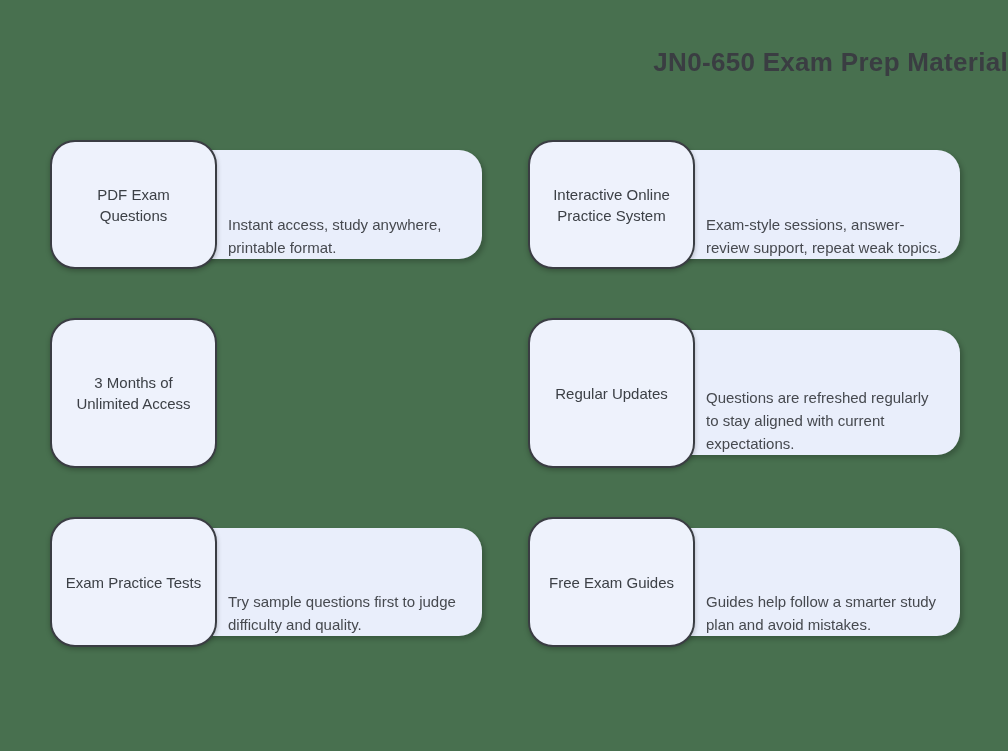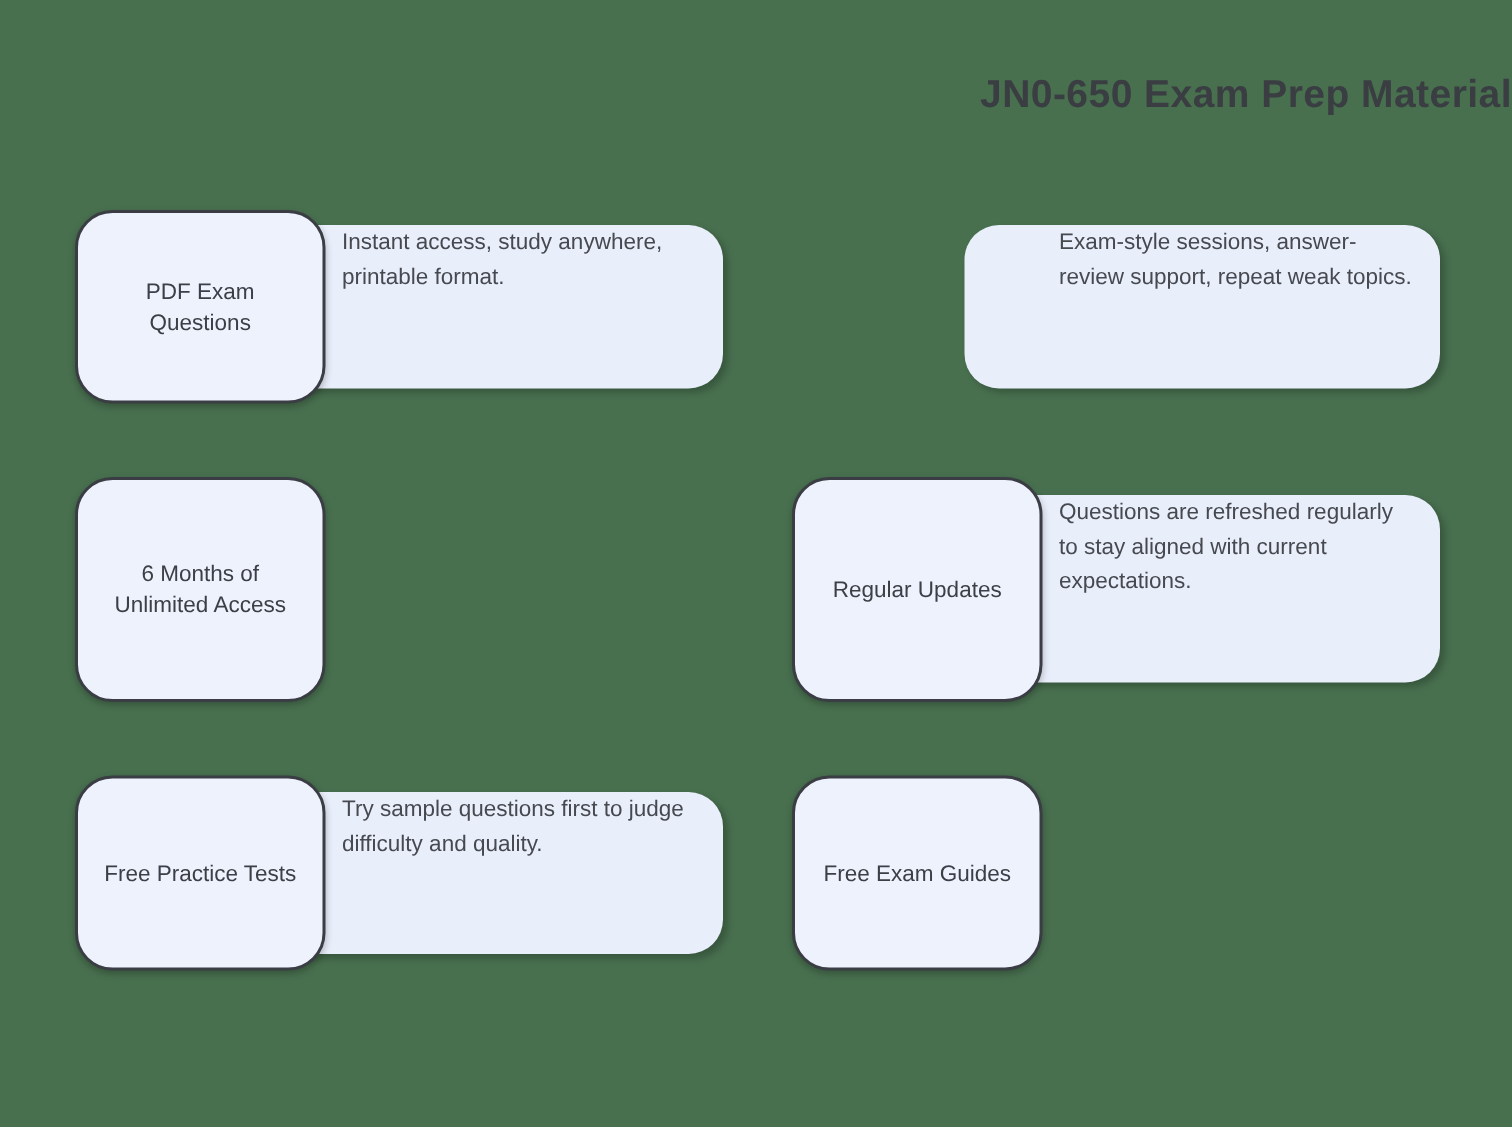--- a/index.html
+++ b/index.html
@@ -41,21 +41,21 @@
     display:flex;align-items:center;justify-content:center;
     text-align:center;
     padding:0 8px;
     z-index:2;
     box-shadow:0 2px 5px rgba(0,0,0,0.25);
   }
   .desc-box{
     position:absolute;left:115px;right:0;
     background:var(--desc-bg);
     border-radius:23px;
-    display:flex;align-items:flex-start;
+    display:flex;align-items:flex-end;
     padding:0 10px 0 63px;
     z-index:1;
     box-shadow:3px 3px 5px rgba(0,0,0,0.22);
   }
   .r1 .desc-box{top:10px;bottom:10px;}
   .r2 .desc-box{top:12px;bottom:13px;}
   .r3 .desc-box{top:11px;bottom:11px;}
   .label-text{
     font-size:15px;font-weight:400;line-height:21px;
     color:var(--label-text);
@@ -83,25 +83,29 @@
       <span class="label-text">PDF Exam
 Questions</span>
     </div>
   </div>
 
   <div class="card r1">
     <div class="desc-box">
       <span class="desc-text">Exam-style sessions, answer-
 review support, repeat weak topics.</span>
     </div>
+    <div class="label-box">
+      <span class="label-text">Interactive Online
+Practice System</span>
+    </div>
   </div>
 
   <div class="card r2">
     <div class="label-box">
-      <span class="label-text">6 Months of
+      <span class="label-text">3 Months of
 Unlimited Access</span>
     </div>
   </div>
 
   <div class="card r2">
     <div class="desc-box">
       <span class="desc-text">Questions are refreshed regularly
 to stay aligned with current
 expectations.</span>
     </div>
@@ -109,23 +113,27 @@
       <span class="label-text">Regular Updates</span>
     </div>
   </div>
 
   <div class="card r3">
     <div class="desc-box">
       <span class="desc-text">Try sample questions first to judge
 difficulty and quality.</span>
     </div>
     <div class="label-box">
-      <span class="label-text">Free Practice Tests</span>
+      <span class="label-text">Exam Practice Tests</span>
     </div>
   </div>
 
   <div class="card r3">
+    <div class="desc-box">
+      <span class="desc-text">Guides help follow a smarter study
+plan and avoid mistakes.</span>
+    </div>
     <div class="label-box">
       <span class="label-text">Free Exam Guides</span>
     </div>
   </div>
 
 </div>
 
 </body></html>

